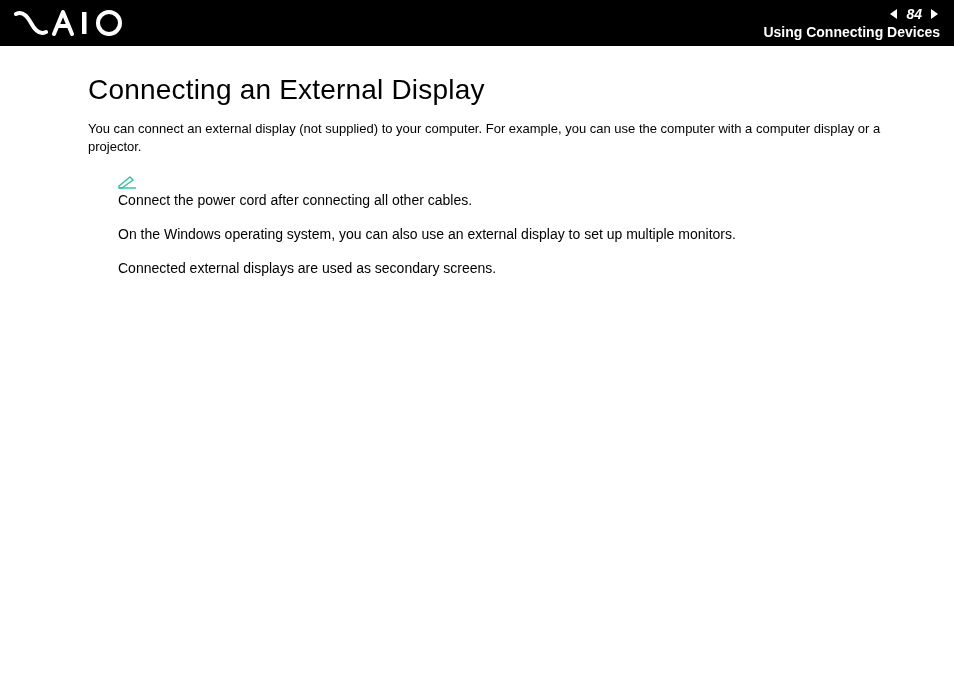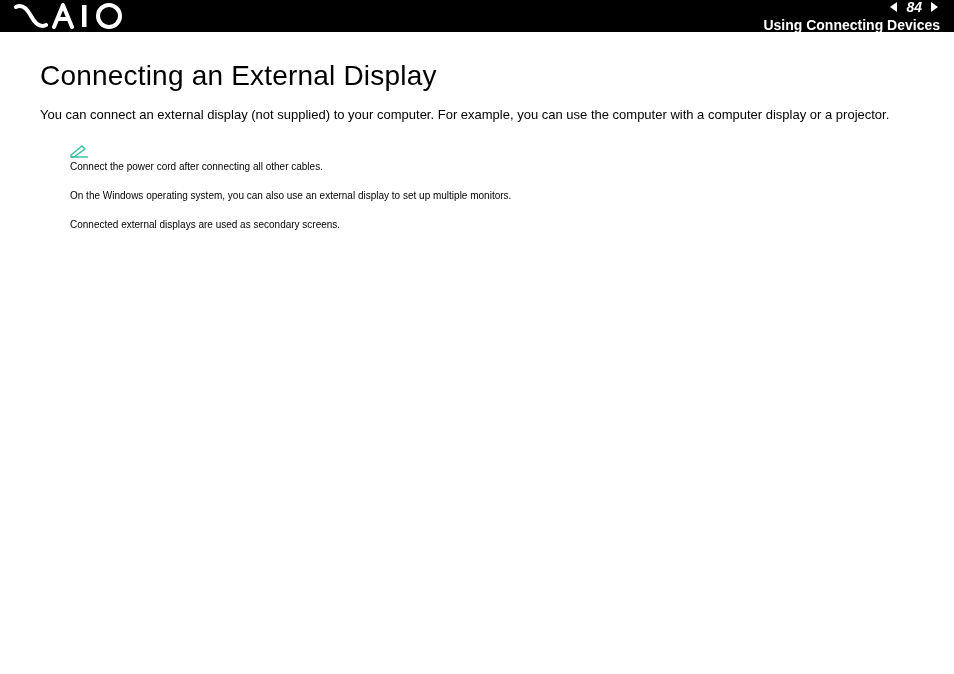--- a/index.html
+++ b/index.html
@@ -1,20 +1,20 @@
 <!DOCTYPE html>
 <html><head>
 <meta charset="utf-8">
 <style>
   * { margin: 0; padding: 0; box-sizing: border-box; }
   html, body { width: 954px; height: 674px; background: #fff; font-family: Arial, Helvetica, sans-serif; color: #000; }
   .header {
     background: #000;
     color: #fff;
-    height: 32px;
+    height: 46px;
     display: flex;
     justify-content: space-between;
     align-items: center;
     padding: 0 14px;
   }
   .logo {
     display: flex;
     align-items: center;
     height: 100%;
   }
@@ -38,35 +38,36 @@
     display: inline-flex;
     align-items: center;
     cursor: pointer;
   }
   .section-name {
     font-weight: bold;
     font-size: 14px;
   }
   .content {
     padding: 28px 40px 0 40px;
+    margin-left: 48px;
   }
   h1 {
     font-weight: normal;
     font-size: 28px;
     margin-bottom: 14px;
     letter-spacing: 0.2px;
   }
   .intro {
     font-size: 13px;
     line-height: 1.35;
     margin-bottom: 20px;
   }
   .note-block {
     margin-left: 30px;
-    font-size: 10px;
+    font-size: 14px;
   }
   .pencil {
     color: #2fbfa3;
     margin-bottom: 2px;
   }
   .pencil svg { display: block; }
   .note-block p {
     margin-bottom: 16px;
     line-height: 1.3;
   }

